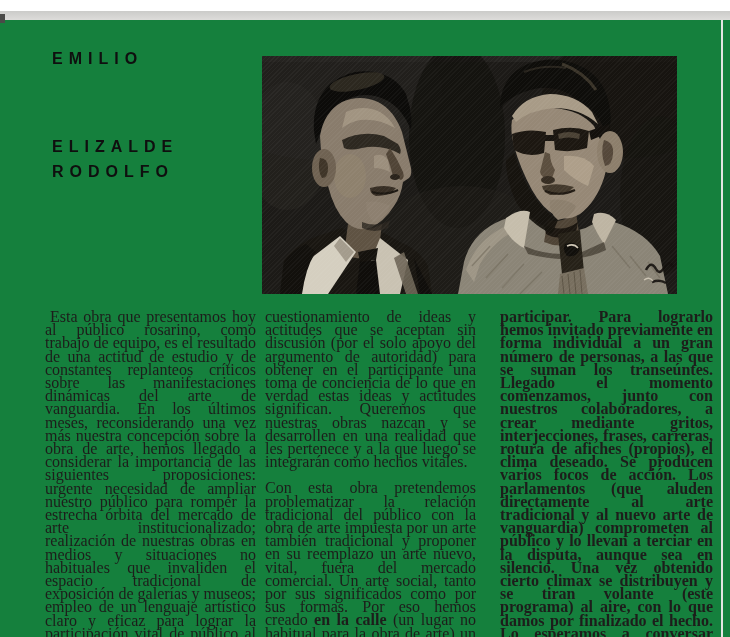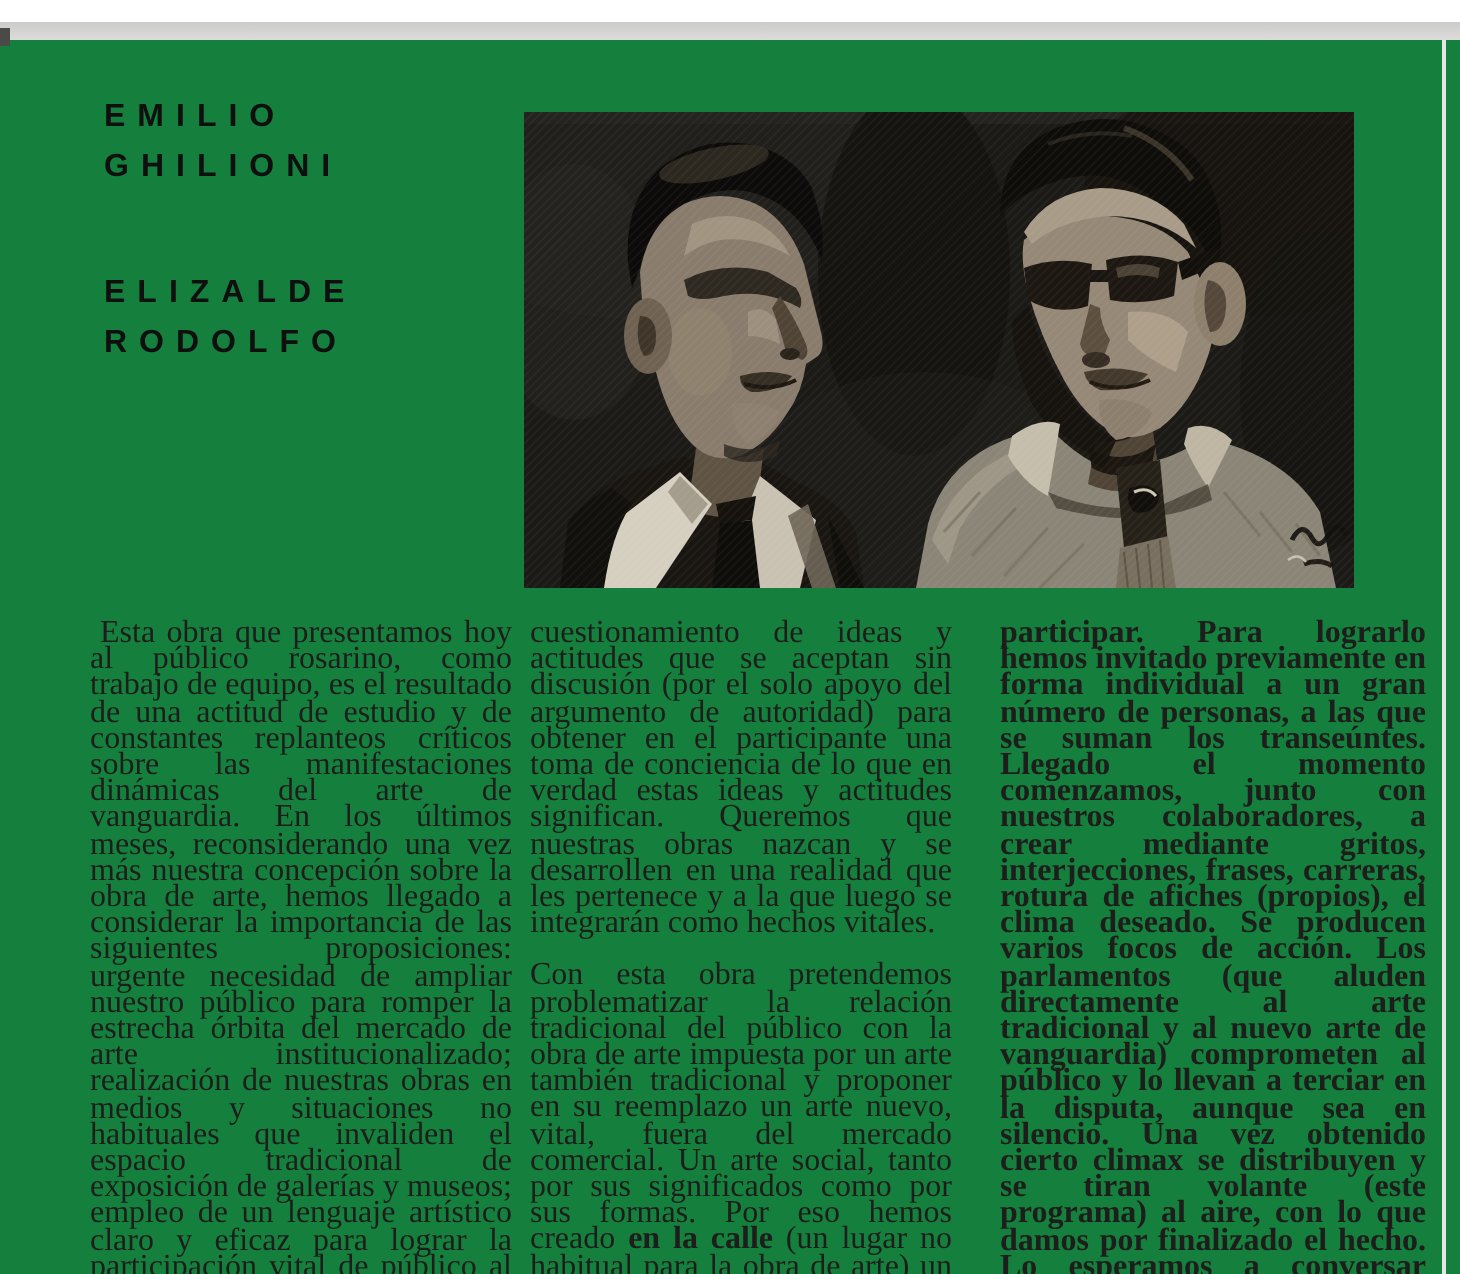--- a/index.html
+++ b/index.html
@@ -93,21 +93,20 @@
 
 <div class="page">
 
   <div class="scan-strip"></div>
   <div class="scan-notch"></div>
   <div class="fold-line"></div>
 
   <section>
     <div class="hblock hb1">
       <div>EMILIO</div>
-      <div>GHILIONI</div>
     </div>
     <div class="hblock hb2">
       <div>ELIZALDE</div>
       <div>RODOLFO</div>
     </div>
     <div class="hblock hb3">
     </div>
   </section>
 
   <figure class="photo" role="img" aria-label="Fotografía en blanco y negro de dos hombres: uno de perfil con camisa blanca y corbata oscura, otro con anteojos, camisa clara y pulóver">

